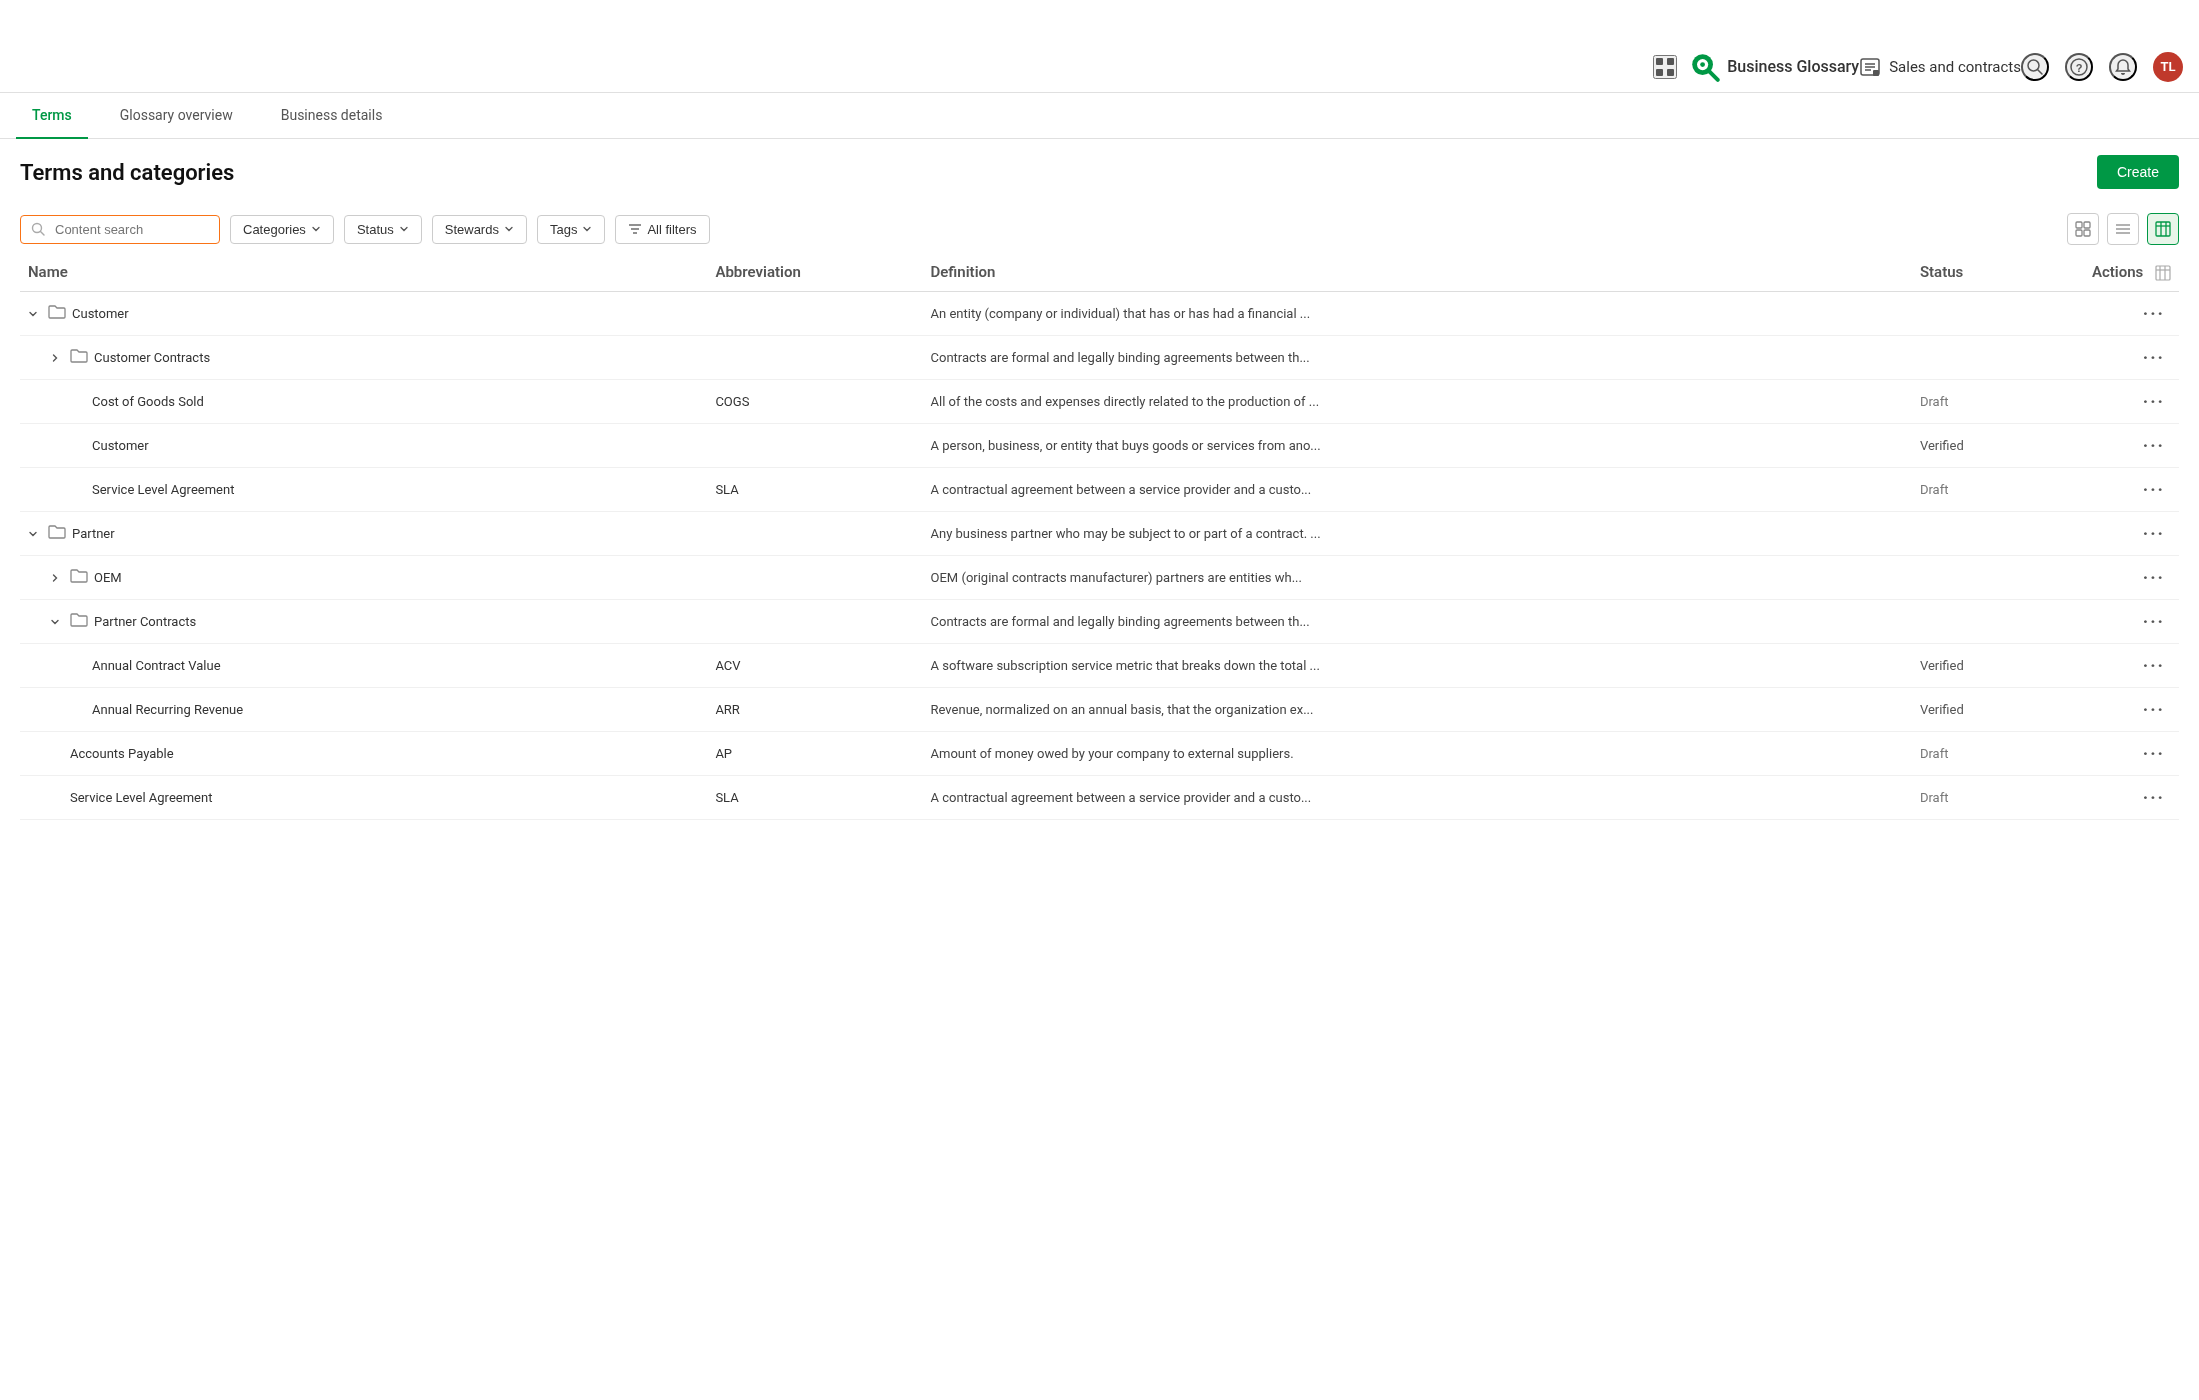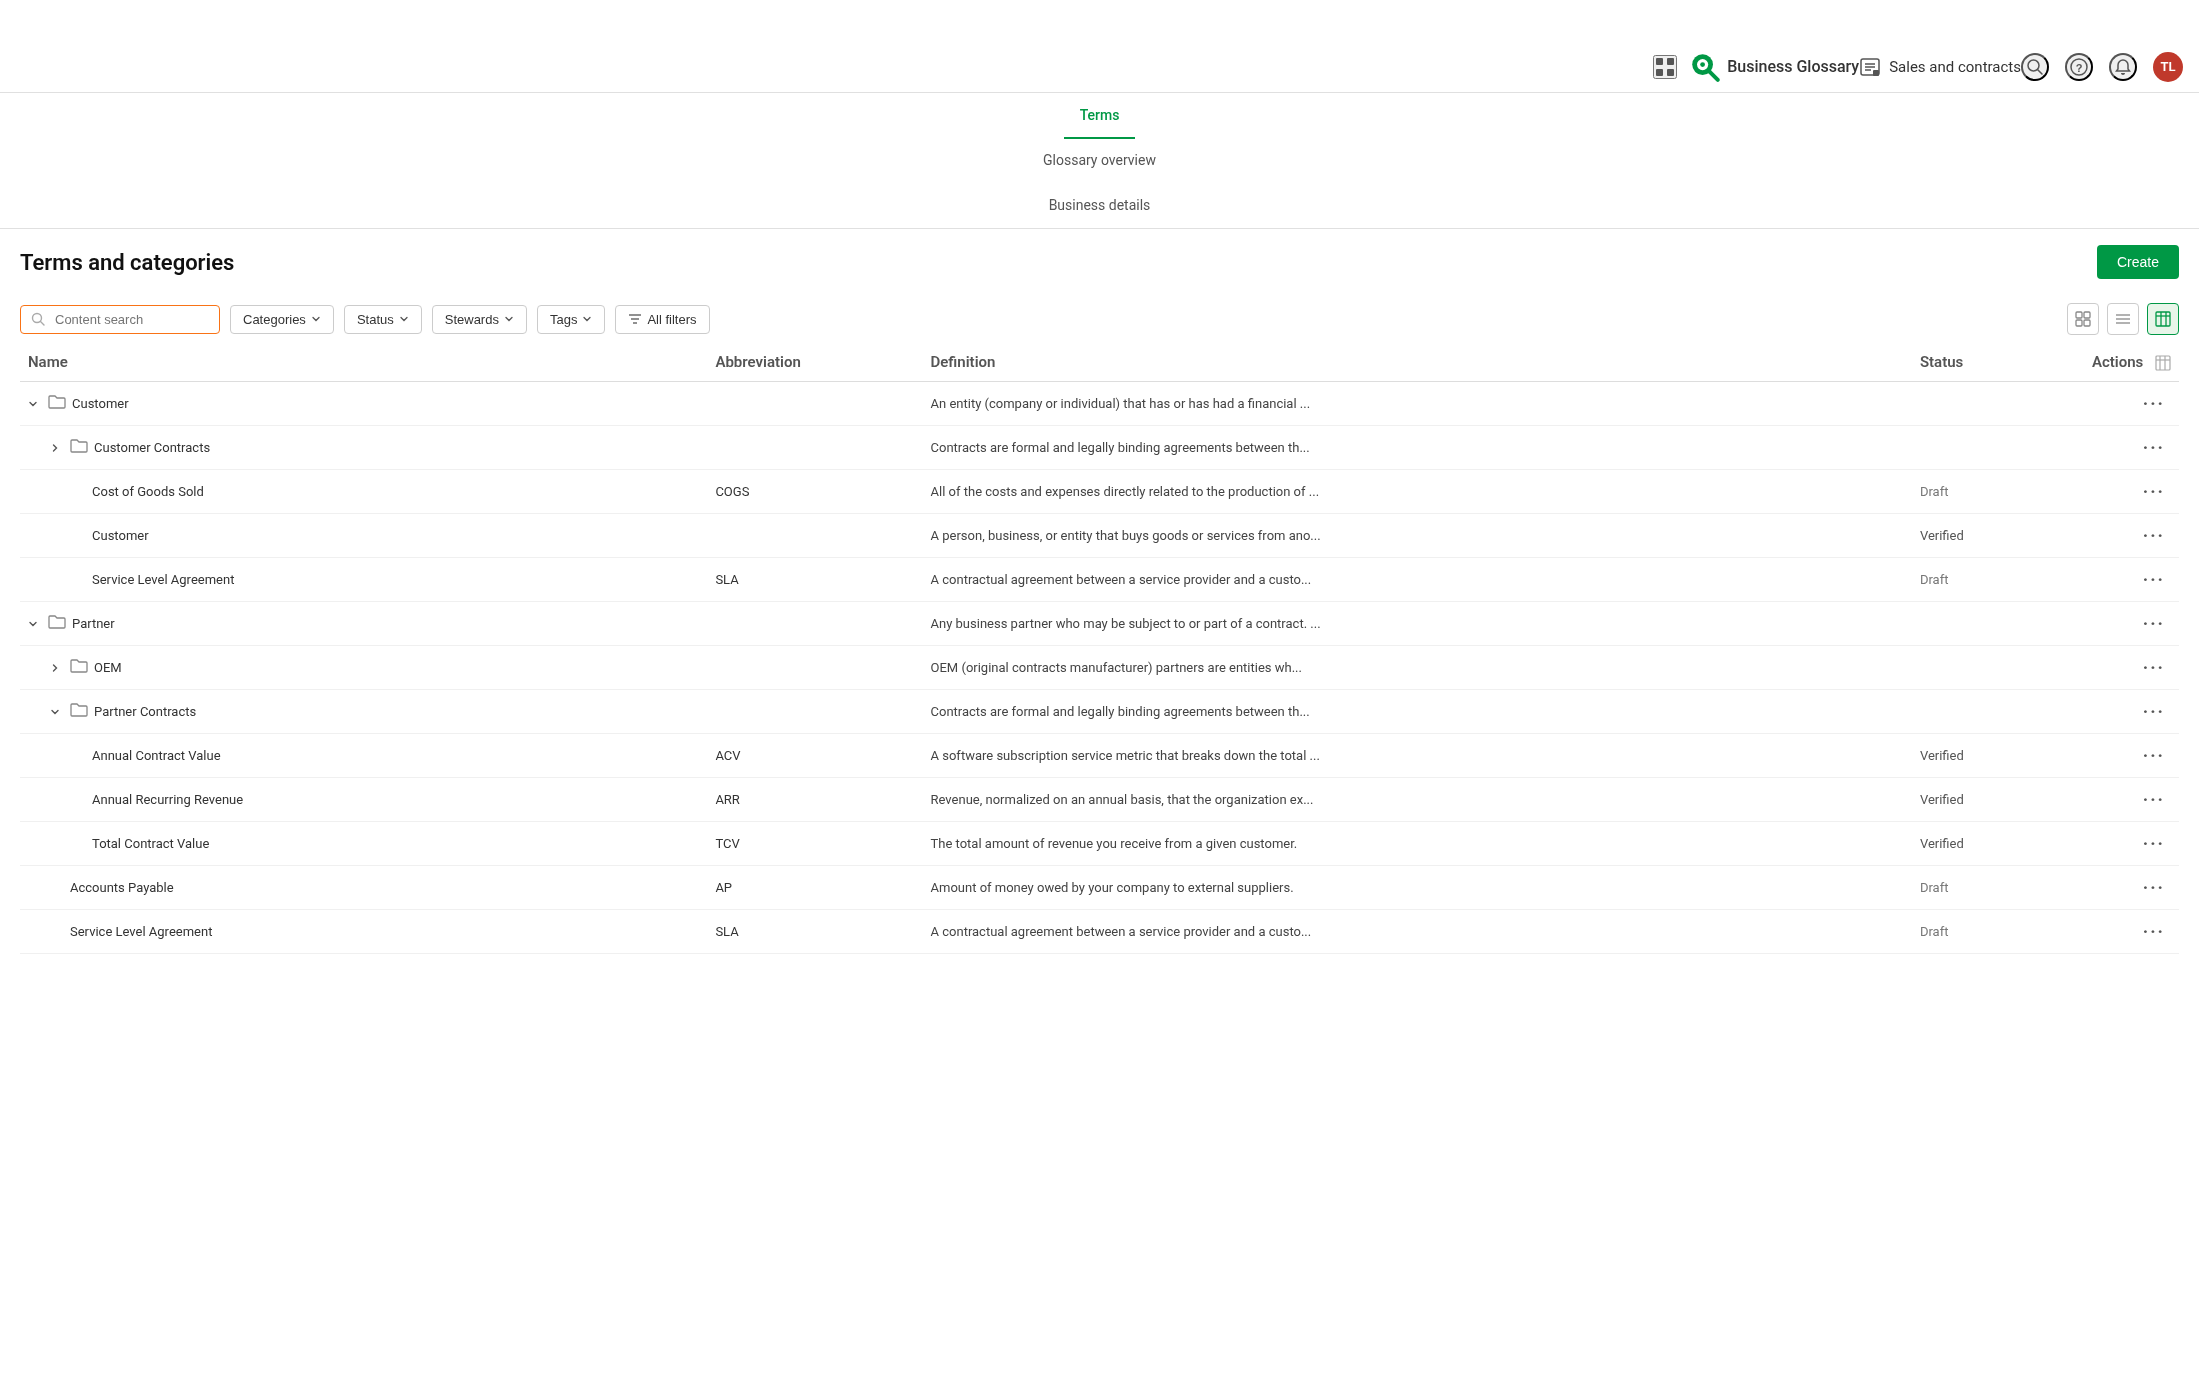--- a/index.html
+++ b/index.html
@@ -16,21 +16,21 @@
     .top-nav-center { display: flex; align-items: center; gap: 8px; cursor: pointer; color: #333; font-size: 15px; }
     .top-nav-right { display: flex; align-items: center; gap: 16px; }
     .qlik-logo { display: flex; align-items: center; gap: 6px; }
     .qlik-logo-mark { width: 32px; height: 32px; }
     .app-name { font-size: 16px; font-weight: 500; color: #333; }
     .grid-icon-btn { cursor: pointer; color: #555; font-size: 18px; display: flex; align-items: center; }
     .nav-icon-btn { cursor: pointer; color: #555; font-size: 18px; display: flex; align-items: center; width: 28px; height: 28px; justify-content: center; border-radius: 50%; }
     .avatar { width: 30px; height: 30px; border-radius: 50%; background: #c0392b; color: white; display: flex; align-items: center; justify-content: center; font-size: 13px; font-weight: 600; cursor: pointer; }
 
     
-    .sub-tabs { display: flex; align-items: center; padding: 0 16px; border-bottom: 1px solid #e0e0e0; gap: 0; flex-direction: column; }
+    .sub-tabs { display: flex; align-items: center; padding: 0 16px; border-bottom: 1px solid #e0e0e0; gap: 16px; }
     .sub-tab { padding: 14px 16px; cursor: pointer; font-size: 14px; color: #555; border-bottom: 2px solid transparent; margin-bottom: -1px; }
     .sub-tab.active { color: #009845; border-bottom: 2px solid #009845; font-weight: 500; }
 
     
     .page-header { display: flex; align-items: center; justify-content: space-between; padding: 16px 20px; }
     .page-title { font-size: 22px; font-weight: 600; color: #111; }
     .create-btn { background: #009845; color: white; border: none; padding: 9px 20px; border-radius: 4px; font-size: 14px; font-weight: 500; cursor: pointer; }
 
     
     .filter-bar { display: flex; align-items: center; padding: 8px 20px; gap: 10px; }
@@ -371,32 +371,20 @@
               <span>Annual Recurring Revenue</span>
             </div>
           </td>
           <td class="col-abbr">ARR</td>
           <td class="col-def"><span class="def-text">Revenue, normalized on an annual basis, that the organization ex...</span></td>
           <td class="col-status" style="color: rgb(85, 85, 85);">Verified</td>
           <td class="col-actions"><span class="more-btn">···</span></td>
         </tr>
         <tr>
           <td class="col-name">
-            <div class="name-cell" style="padding-left: 44px;">
-              <span style="width: 14px; display: inline-block;"></span>
-              <span>Total Contract Value</span>
-            </div>
-          </td>
-          <td class="col-abbr">TCV</td>
-          <td class="col-def"><span class="def-text">The total amount of revenue you receive from a given customer.</span></td>
-          <td class="col-status" style="color: rgb(85, 85, 85);">Verified</td>
-          <td class="col-actions"><span class="more-btn">···</span></td>
-        </tr>
-        <tr>
-          <td class="col-name">
             <div class="name-cell" style="padding-left: 22px;">
               <span style="width: 14px; display: inline-block;"></span>
               <span>Accounts Payable</span>
             </div>
           </td>
           <td class="col-abbr">AP</td>
           <td class="col-def"><span class="def-text">Amount of money owed by your company to external suppliers.</span></td>
           <td class="col-status" style="color: rgb(119, 119, 119);">Draft</td>
           <td class="col-actions"><span class="more-btn">···</span></td>
         </tr>

